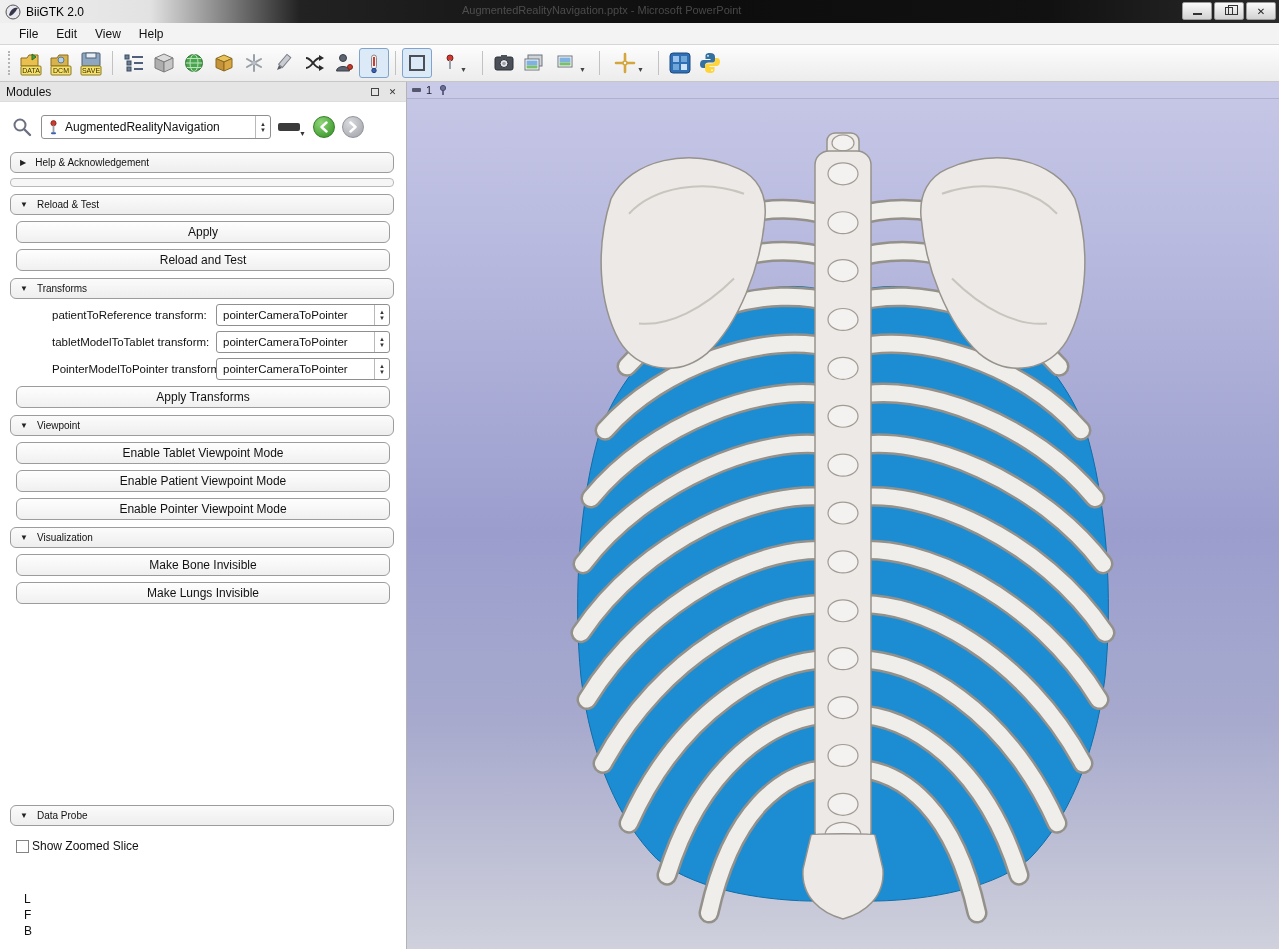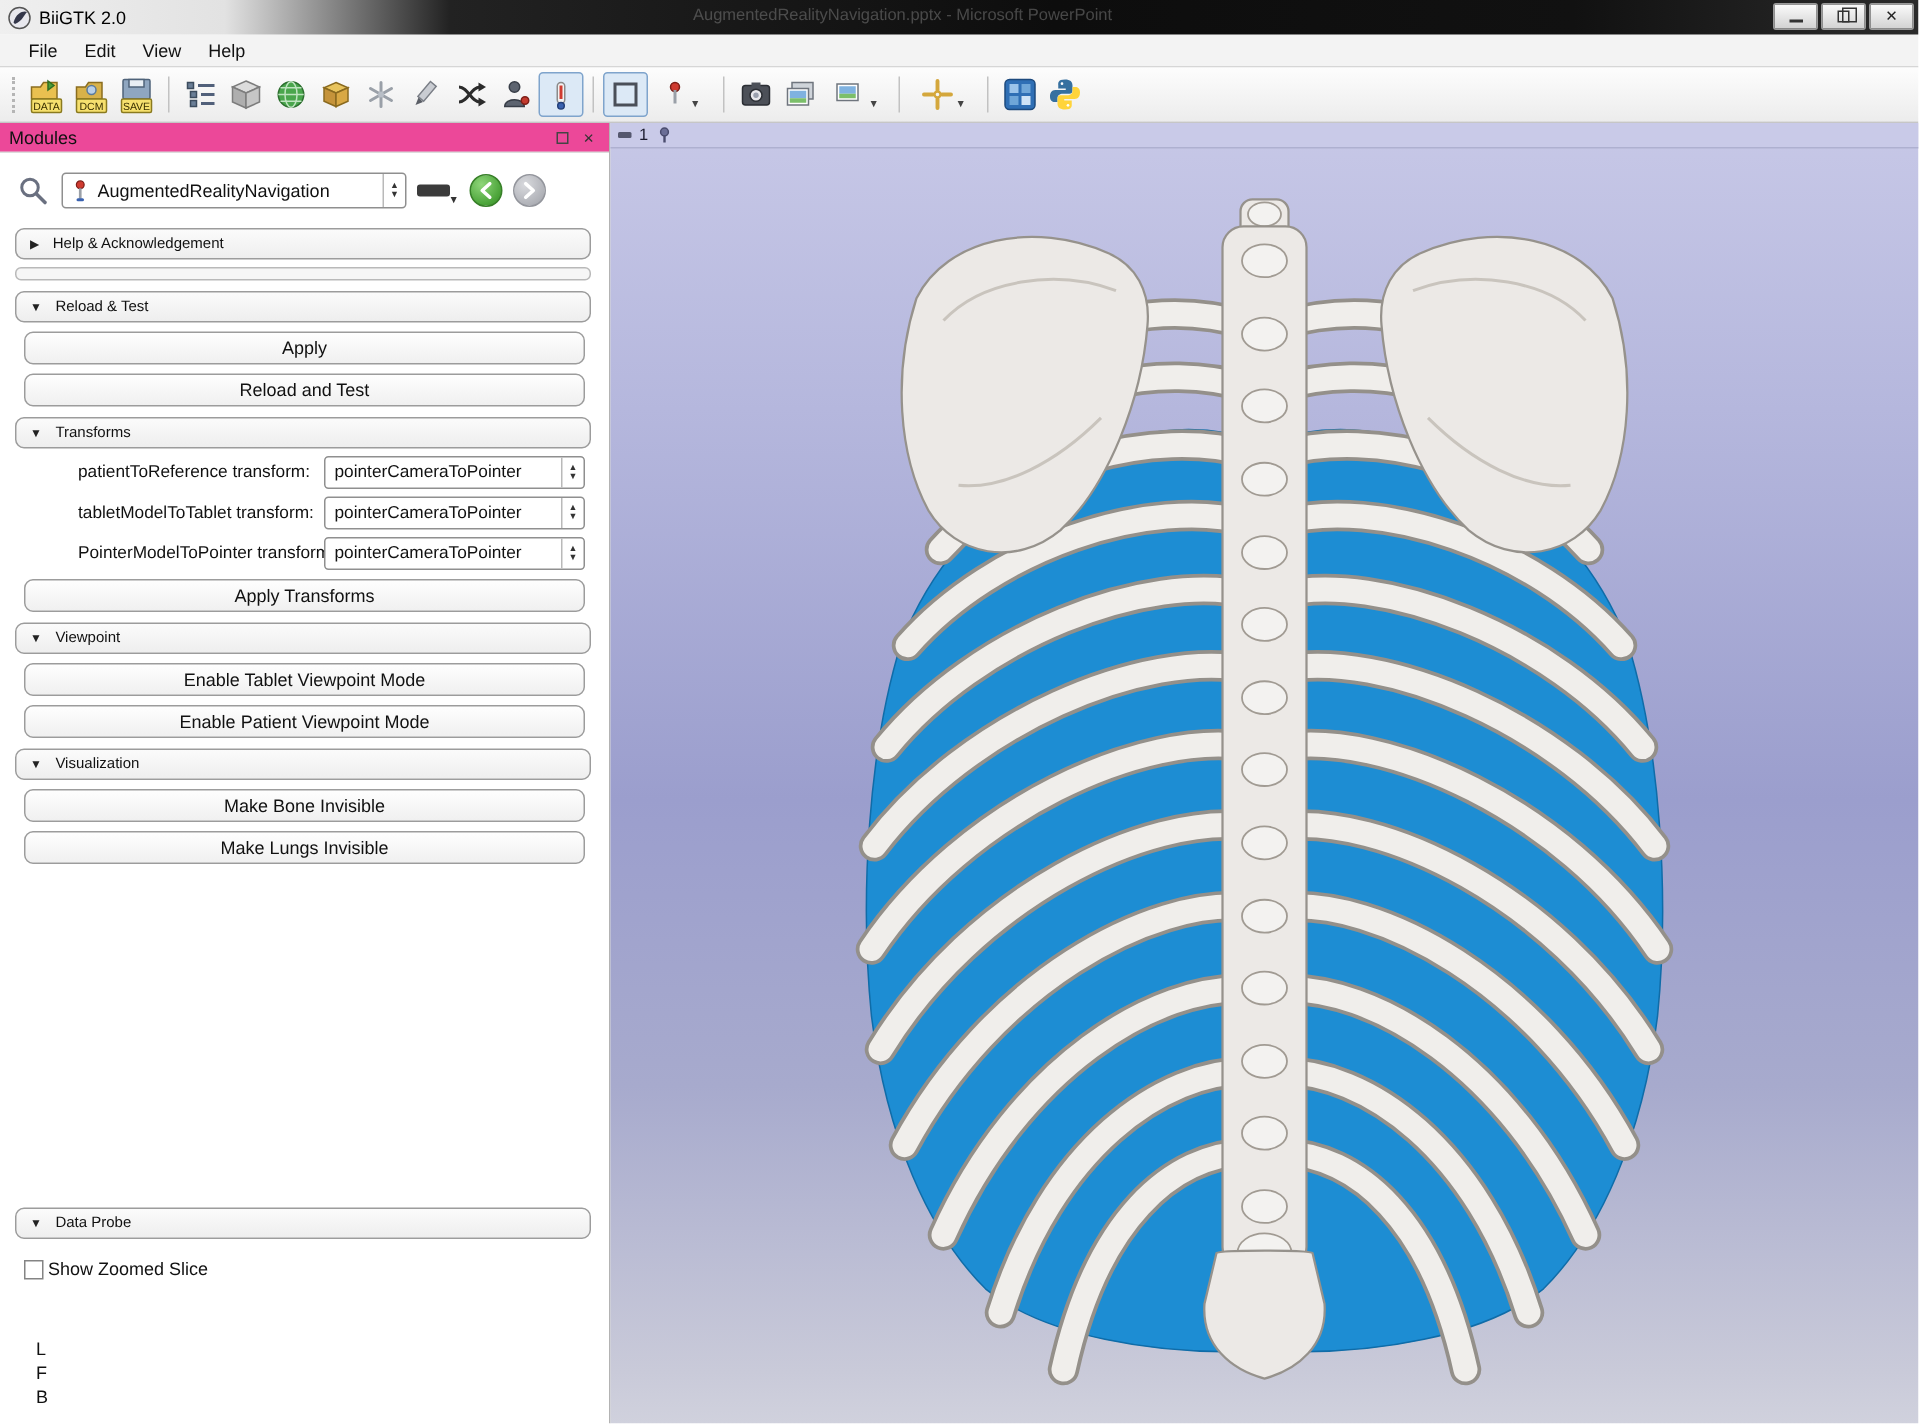--- a/index.html
+++ b/index.html
@@ -32,21 +32,21 @@
   .tool-btn { width:30px; height:30px; border:1px solid transparent; border-radius:3px; display:flex; align-items:center; justify-content:center; position:relative; }
   .tool-btn.active { border:1px solid #7fa4cc; background:#dce9f6; }
   .tool-sep { width:1px; height:24px; background:#c2c2c2; margin:0 6px; }
   .dd-arrow { font-size:7px; color:#444; margin-left:1px; align-self:flex-end; margin-bottom:4px; }
 
   
   .main { flex:1; display:flex; min-height:0; }
 
   
   .modules-panel { width:407px; flex:0 0 407px; background:#fff; border-right:1px solid #b3b3b3; display:flex; flex-direction:column; }
-  .panel-header { height:20px; flex:0 0 20px; background:#ec4899; border-bottom:1px solid #dcdcdc; display:flex; align-items:center; padding:0 6px; }
+  .panel-header { height:20px; flex:0 0 20px; background:#e5e5e5; border-bottom:1px solid #dcdcdc; display:flex; align-items:center; padding:0 6px; }
   .panel-title { flex:1; font-size:12px; }
   .panel-hbtn { width:15px; height:14px; display:flex; align-items:center; justify-content:center; font-size:9px; color:#333; margin-left:3px; }
   .glyph-float { width:8px; height:8px; border:1px solid #444; }
 
   .selector-row { display:flex; align-items:center; margin:13px 12px 6px 10px; gap:7px; }
   .icon-btn { width:24px; height:24px; display:flex; align-items:center; justify-content:center; }
   .module-combo { width:230px; height:24px; border:1px solid #8f8f8f; border-radius:3px; background:#fff; display:flex; align-items:center; padding-left:5px; }
   .module-combo .mc-label { flex:1; margin-left:5px; font-size:12px; white-space:nowrap; overflow:hidden; }
   .spin-cell { width:15px; height:100%; border-left:1px solid #b9b9b9; display:flex; flex-direction:column; align-items:center; justify-content:center; }
   .spin-cell span { font-size:6px; line-height:6px; color:#333; }
@@ -405,20 +405,21 @@
         <div class="push-btn">Apply Transforms</div>
       </div>
 
       <div class="section">
         <div class="section-header">
           <span class="tri">▼</span>
           <span class="section-label">Viewpoint</span>
         </div>
         <div class="push-btn">Enable Tablet Viewpoint Mode</div>
         <div class="push-btn">Enable Patient Viewpoint Mode</div>
+        <div class="push-btn">Enable Pointer Viewpoint Mode</div>
       </div>
 
       <div class="section">
         <div class="section-header">
           <span class="tri">▼</span>
           <span class="section-label">Visualization</span>
         </div>
         <div class="push-btn">Make Bone Invisible</div>
         <div class="push-btn">Make Lungs Invisible</div>
       </div>

